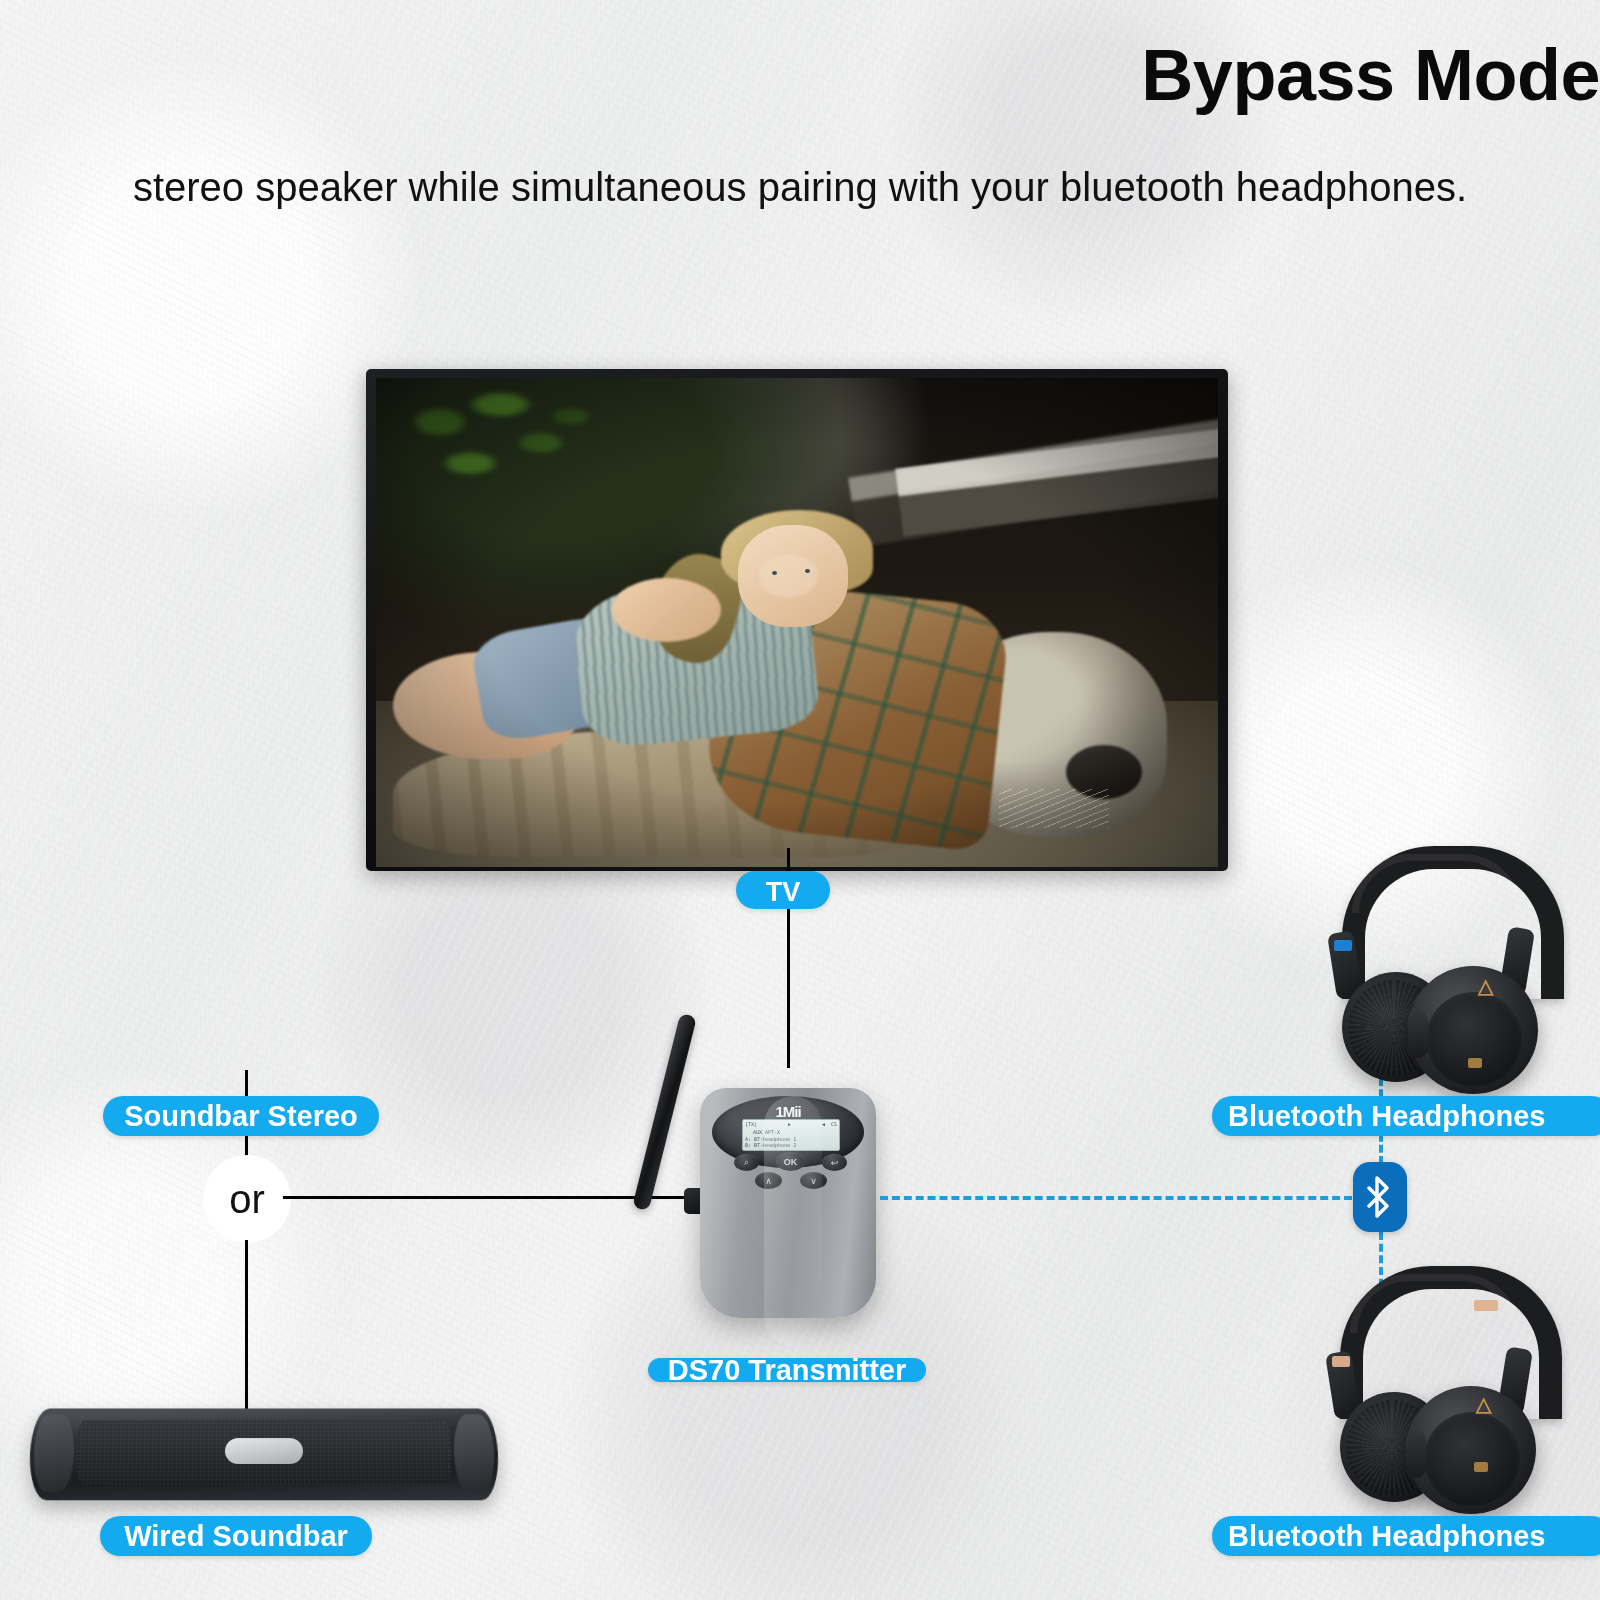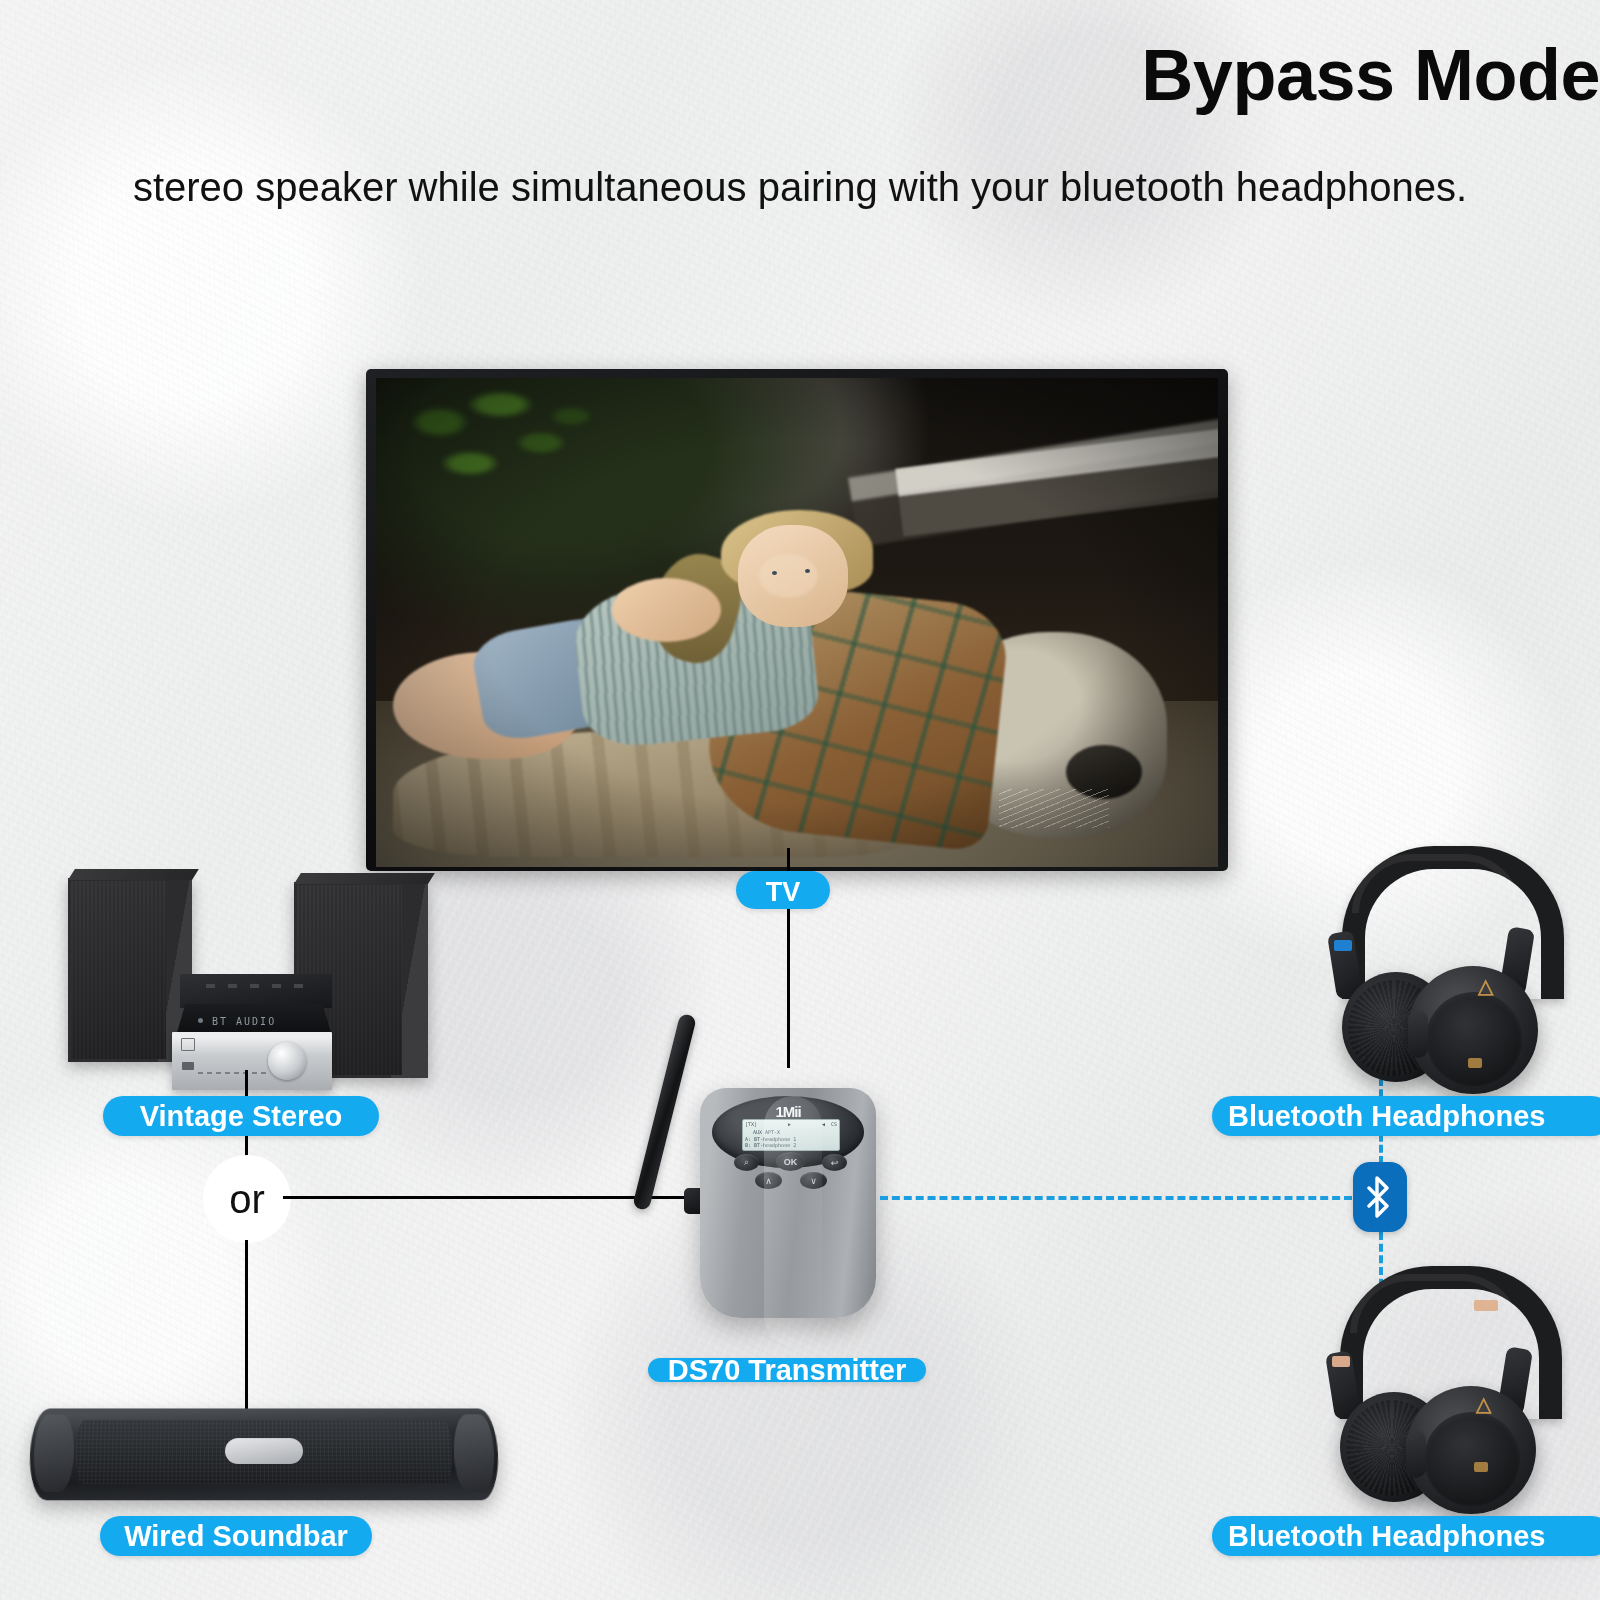--- a/index.html
+++ b/index.html
@@ -333,42 +333,23 @@
         <div class="s-eye" style="left:51%;top:39%"></div>
         <div class="s-vig"></div>
       </div>
     </div>
   </div>
 
   <div class="ln v" style="left:787px;top:848px;height:220px;"></div>
 
   <div class="pill tv">TV</div>
 
-  <div class="stereo-wrap">
-    <div class="spk l"></div>
-    <div class="spk r"></div>
-    <div class="hifi">
-      <div class="hifi-top">
-          <div class="hifi-dots"></div>
-        </div>
-      <div class="hifi-face">
-        <div class="hifi-dot"></div>
-        <div class="hifi-disp">BT AUDIO</div>
-      </div>
-      <div class="hifi-body">
-        <div class="hifi-sq"></div>
-        <div class="hifi-usb"></div>
-        <div class="hifi-line"></div>
-        <div class="hifi-knob"></div>
-      </div>
-    </div>
-  </div>
 
   <div class="ln v" style="left:245px;top:1070px;height:30px;"></div>
-  <div class="pill stereo">Vintage Stereo</div>
+  <div class="pill stereo">Soundbar Stereo</div>
 
   <div class="ln v" style="left:245px;top:1136px;height:24px;"></div>
   <div class="or-circle">or</div>
   <div class="ln v" style="left:245px;top:1240px;height:170px;"></div>
   <div class="ln h" style="left:283px;top:1196px;width:420px;"></div>
 
   <div class="soundbar">
     <div class="sb-body">
       <div class="sb-grille"></div>
       <div class="sb-end l"></div>

